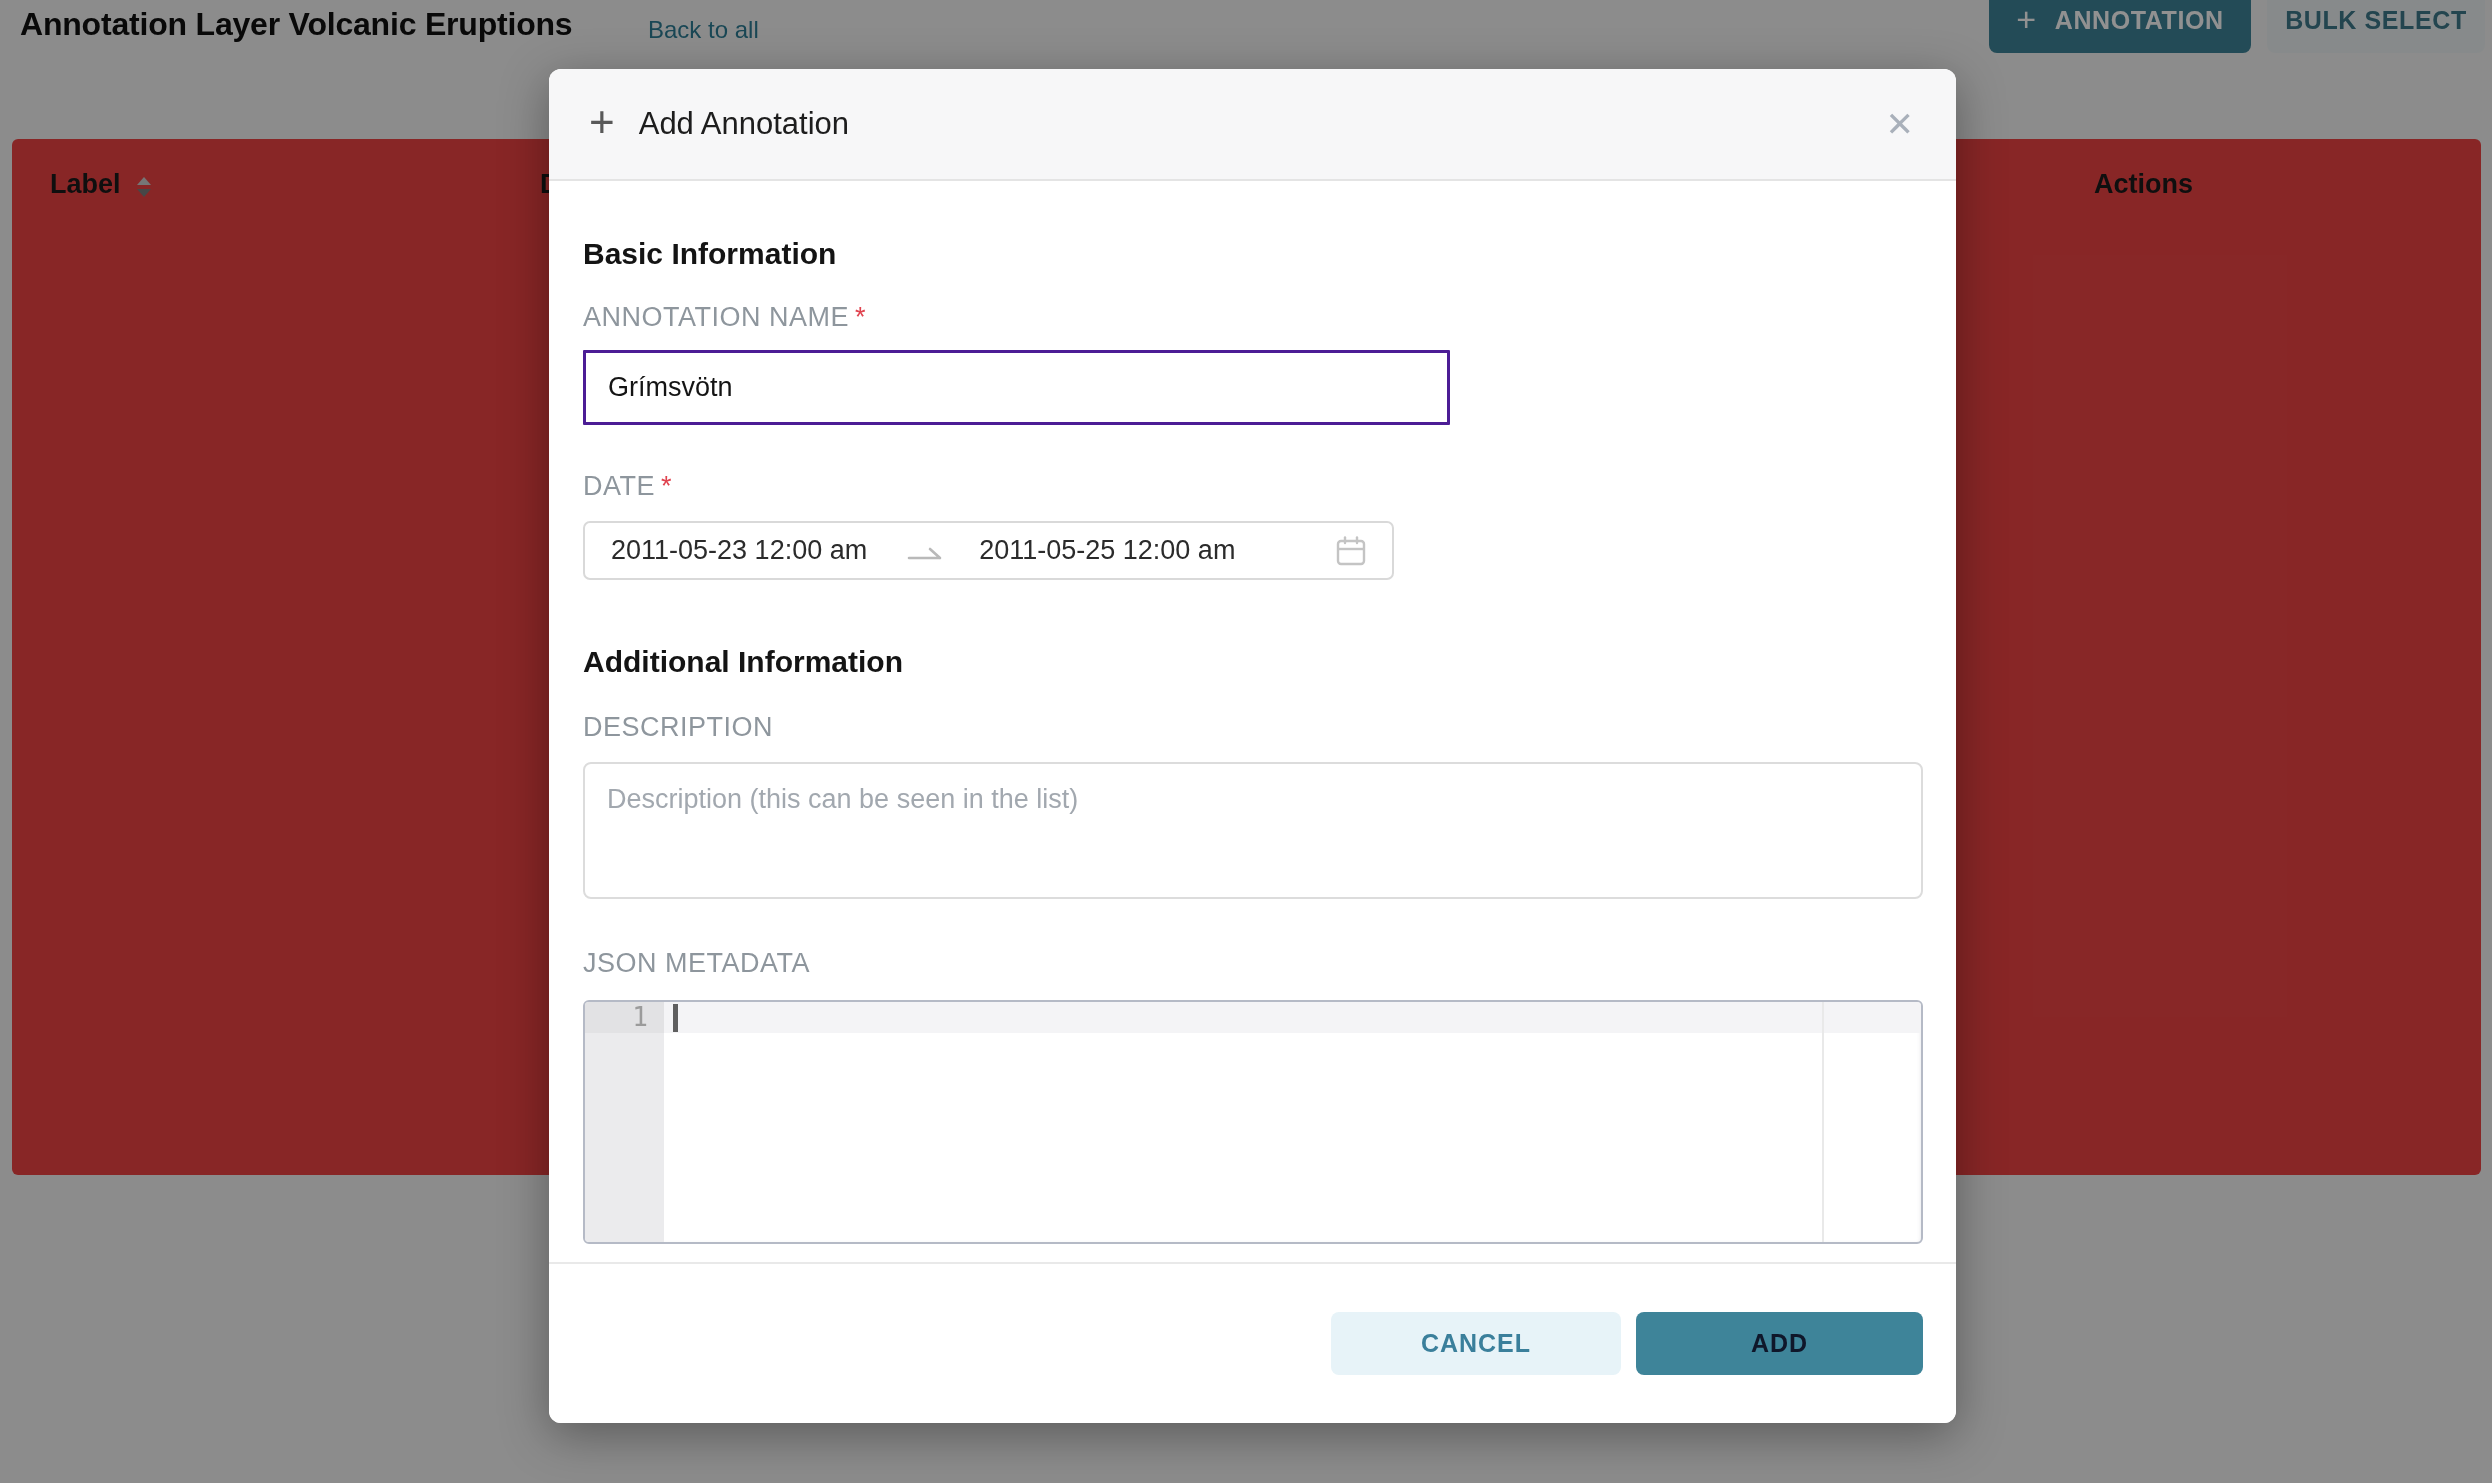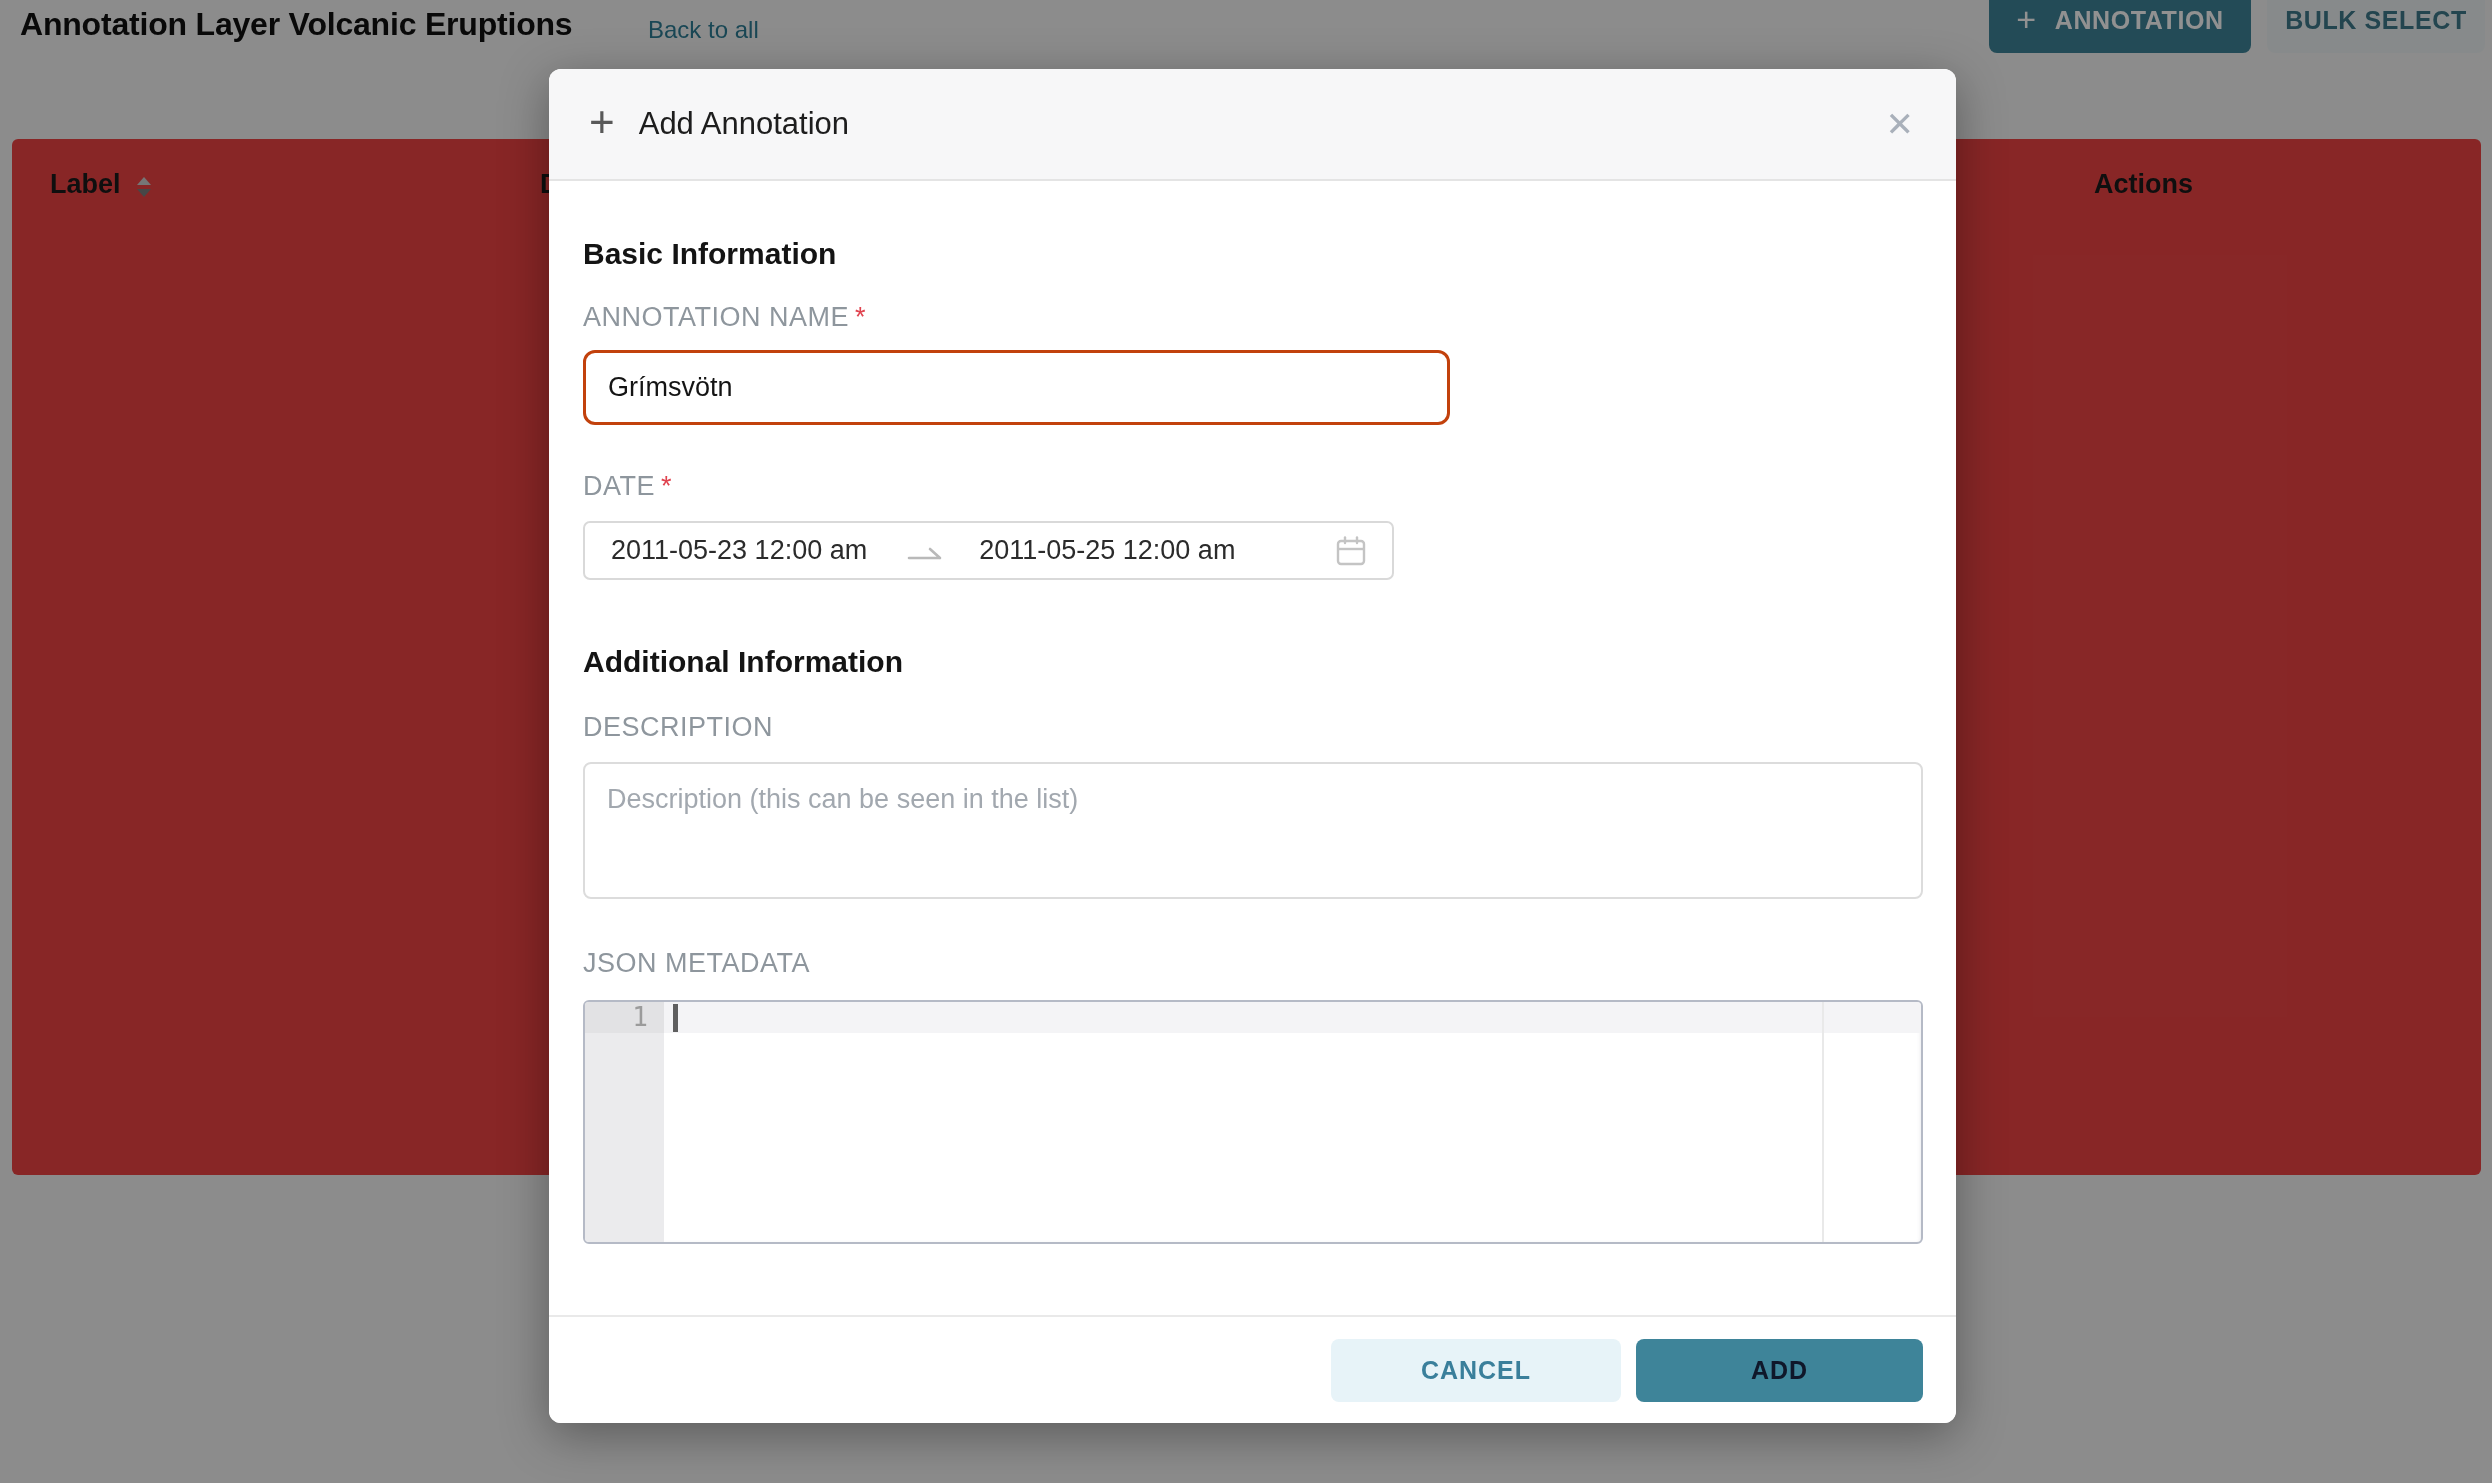--- a/index.html
+++ b/index.html
@@ -80,21 +80,21 @@
     line-height:26px; text-transform:uppercase;
   }
   .lbl-name { margin-top:30px; }
   .lbl-date { margin-top:48px; }
   .lbl-desc { margin-top:32px; }
   .lbl-json { margin-top:51px; }
   .req { color:#e0434f; margin-left:6px; }
 
   .name-input {
     margin-top:20px; display:block; width:867px; height:75px;
-    border:3px solid #c2410c; border-radius:12px; outline:none;
+    border:3px solid #4c1d95; border-radius:1px; outline:none;
     font-family:inherit; font-size:27px; color:#141414; padding:0 22px;
     background:#fff;
   }
 
   .daterange {
     margin-top:22px; width:811px; height:59px;
     border:2px solid #d9d9d9; border-radius:7px; background:#fff;
     display:flex; align-items:center; padding:0 24px 0 26px;
     font-size:27px; color:#2b2b2b; cursor:pointer;
   }
@@ -119,21 +119,21 @@
   .json-gutter { position:absolute; left:0; top:0; bottom:0; width:79px; background:#ebebed; }
   .json-gutter-active {
     position:absolute; left:0; top:0; width:79px; height:31px; background:#e2e2e4;
     font-size:26px; color:#9b9b9b; text-align:right; padding-right:16px; line-height:31px;
   }
   .json-active-line { position:absolute; left:79px; right:0; top:0; height:31px; background:#f4f4f6; }
   .json-cursor { position:absolute; left:88px; top:2px; width:5px; height:28px; background:#5f5f5f; }
   .json-print-margin { position:absolute; left:1237px; top:0; bottom:0; width:2px; background:#e9e9e9; }
 
   .modal-footer {
-    position:absolute; left:0; right:0; bottom:0; height:108px;
+    position:absolute; left:0; right:0; bottom:0; height:161px;
     border-top:2px solid #e9e9e9; background:#fff; border-radius:0 0 12px 12px;
     display:flex; align-items:center; justify-content:flex-end; gap:15px;
     padding-right:33px;
   }
   .btn-footer {
     height:63px; border:none; border-radius:8px; cursor:pointer;
     font-family:inherit; font-size:25px; font-weight:700; letter-spacing:1px;
     display:flex; align-items:center; justify-content:center;
   }
   .btn-cancel { width:290px; background:#e7f3f8; color:#3a7f9b; }

